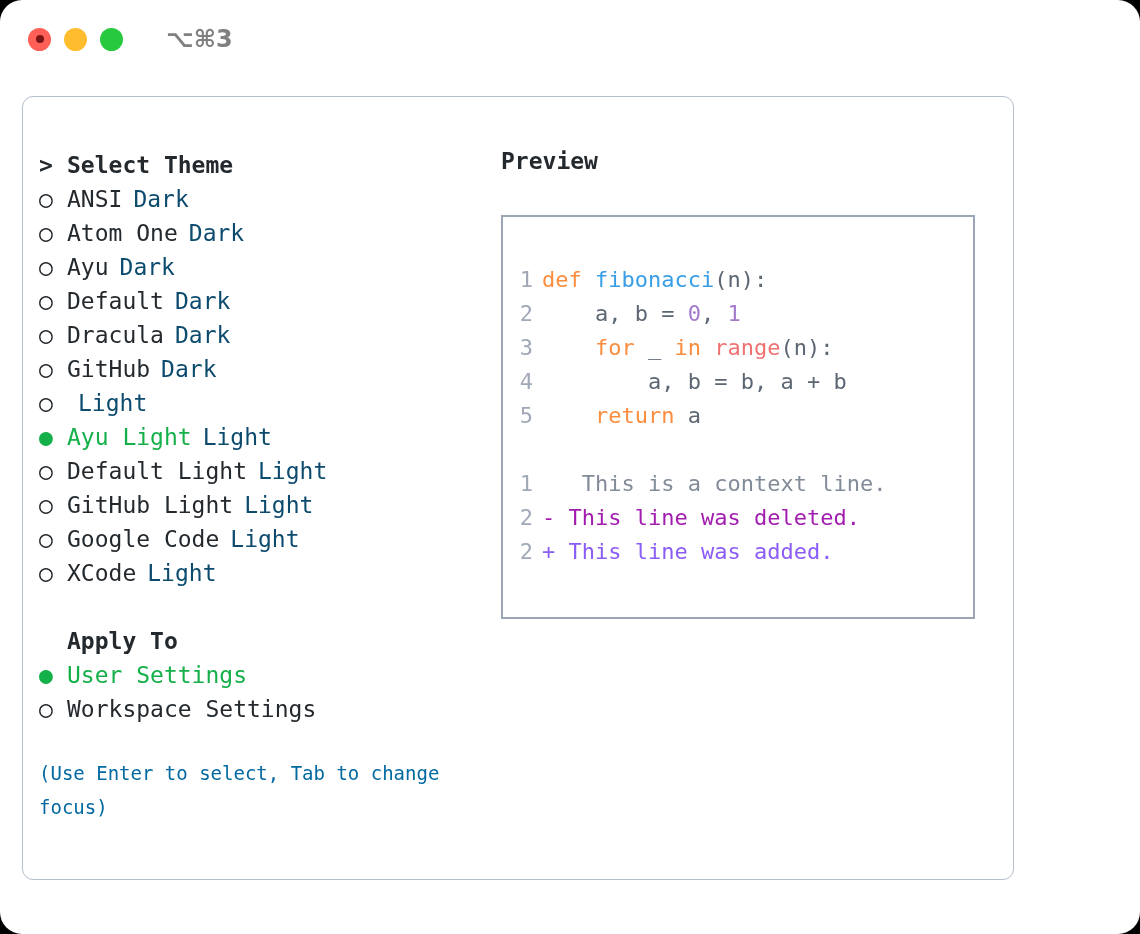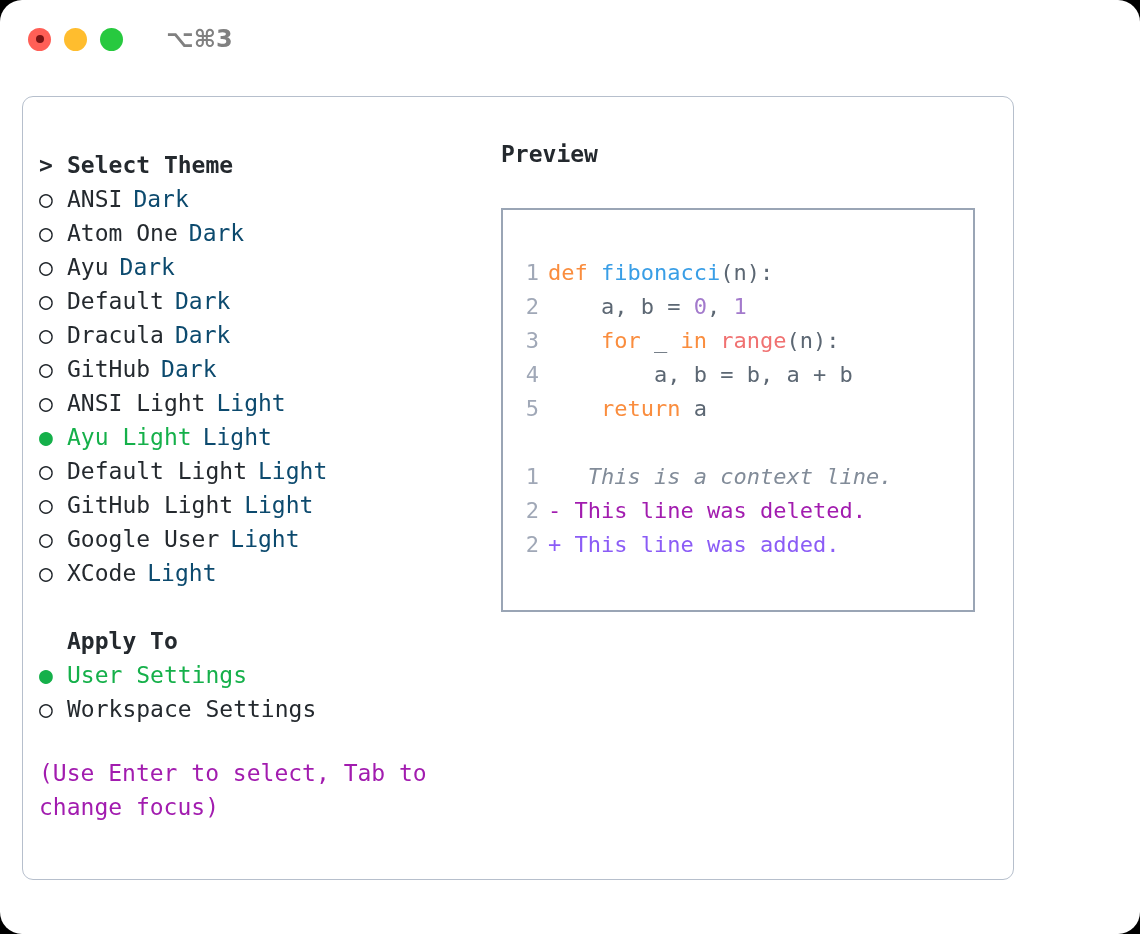--- a/index.html
+++ b/index.html
@@ -122,32 +122,32 @@
   .row .marker.bullet-filled { color: #15b04a; }
 
   .section-gap { height: 34px; }
 
   .row.subheading {
     font-weight: bold;
   }
 
   .hint {
     margin-top: 30px;
-    font-size: 23px;
-    line-height: 34px;
-    color: #a21caf;
+    font-size: 19px;
+    line-height: 34px;
+    color: #0369a1;
     width: 405px;
     white-space: pre-wrap;
   }
 
   
   .right-col {
     position: absolute;
     left: 478px;
-    top: 40px;
+    top: 47px;
     width: 500px;
   }
   .preview-title {
     font-size: 23px;
     font-weight: bold;
     color: #24292e;
     line-height: 34px;
   }
   .preview-box {
     margin-top: 37px;
@@ -156,36 +156,35 @@
     border: 2px solid #9aa5b5;
     box-sizing: border-box;
     background: #ffffff;
     padding: 46px 0 0 16px;
   }
   .code-line {
     font-size: 22px;
     line-height: 34px;
     white-space: pre;
     color: #5c6773;
-    margin-left: 6px;
   }
   .lnum {
     color: #a0a8b7;
     display: inline-block;
     width: 14px;
     text-align: right;
     margin-right: 9px;
   }
   .kw  { color: #fa8d3e; }
   .fn  { color: #399ee6; }
   .num { color: #a37acc; }
   .bi  { color: #f07171; }
   .pl  { color: #5c6773; }
   .blank-line { height: 34px; }
-  .diff-ctx { color: #828c99; font-style: italic; }
+  .diff-ctx { color: #828c99; }
   .diff-del { color: #a21caf; }
   .diff-add { color: #8b5cf6; }
 </style>
 </head>
 <body>
 
 <div class="window">
 
   <div class="titlebar">
     <div class="lights">
@@ -208,25 +207,25 @@
           <span class="label">Select Theme</span>
         </div>
 
         <div id="theme-items">
             <div class="row"><span class="marker">○</span><span class="label">ANSI</span><span class="variant">Dark</span></div>
             <div class="row"><span class="marker">○</span><span class="label">Atom One</span><span class="variant">Dark</span></div>
             <div class="row"><span class="marker">○</span><span class="label">Ayu</span><span class="variant">Dark</span></div>
             <div class="row"><span class="marker">○</span><span class="label">Default</span><span class="variant">Dark</span></div>
             <div class="row"><span class="marker">○</span><span class="label">Dracula</span><span class="variant">Dark</span></div>
             <div class="row"><span class="marker">○</span><span class="label">GitHub</span><span class="variant">Dark</span></div>
-            <div class="row"><span class="marker">○</span><span class="label">ANSI Light</span><span class="variant">Light</span></div>
+            <div class="row"><span class="marker">○</span><span class="variant">Light</span></div>
             <div class="row selected"><span class="marker bullet-filled">●</span><span class="label">Ayu Light</span><span class="variant">Light</span></div>
             <div class="row"><span class="marker">○</span><span class="label">Default Light</span><span class="variant">Light</span></div>
             <div class="row"><span class="marker">○</span><span class="label">GitHub Light</span><span class="variant">Light</span></div>
-            <div class="row"><span class="marker">○</span><span class="label">Google User</span><span class="variant">Light</span></div>
+            <div class="row"><span class="marker">○</span><span class="label">Google Code</span><span class="variant">Light</span></div>
             <div class="row"><span class="marker">○</span><span class="label">XCode</span><span class="variant">Light</span></div>
           </div>
 
         <div class="section-gap"></div>
 
         <div class="row subheading">
           <span class="marker"></span>
           <span class="label">Apply To</span>
         </div>
 

